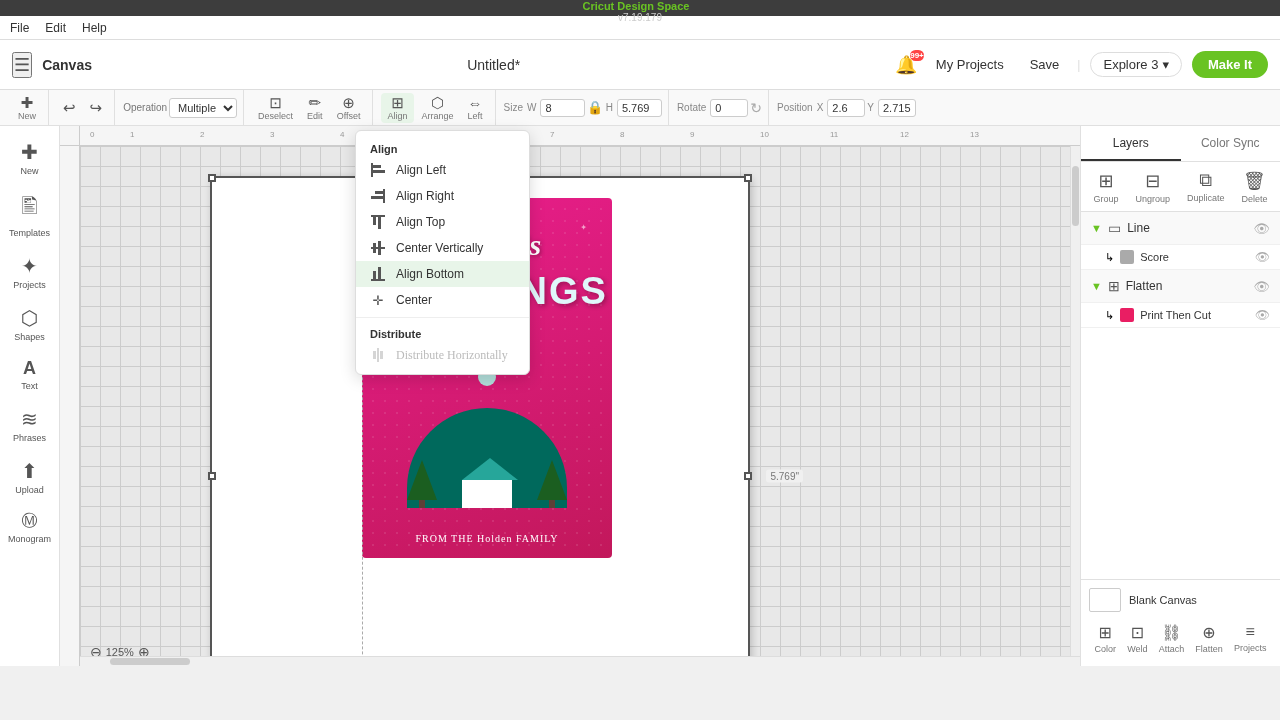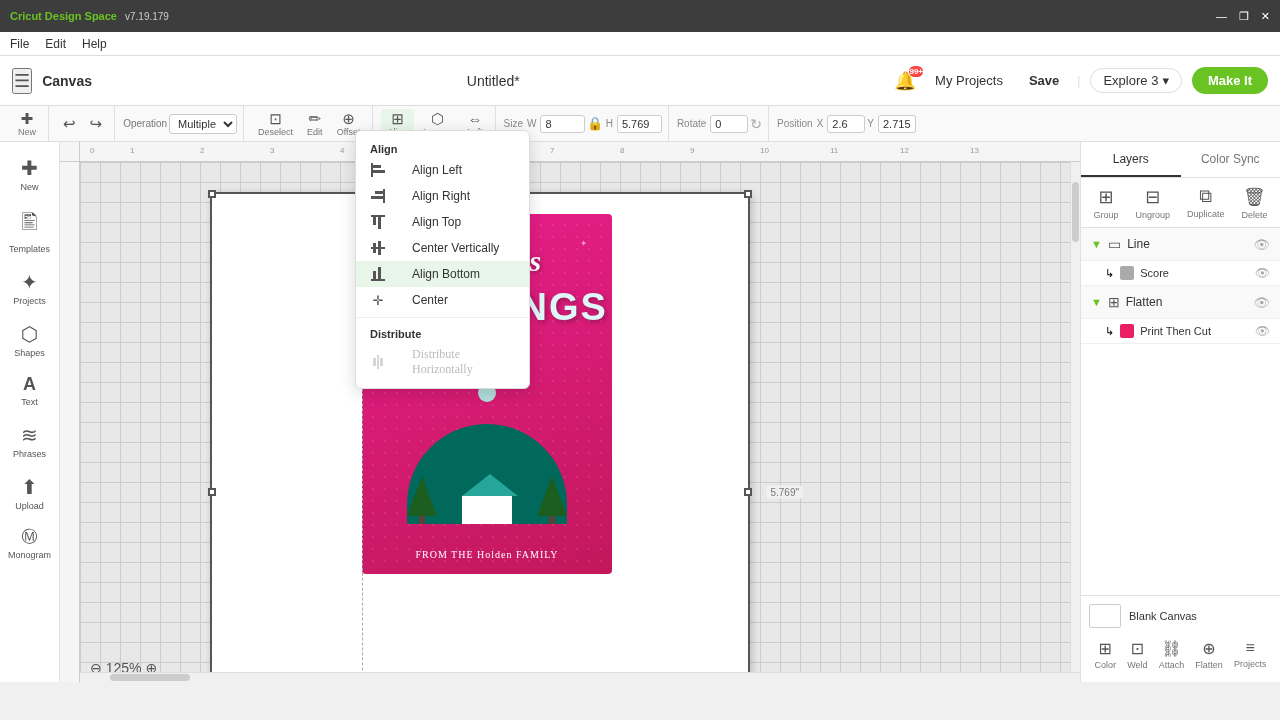--- a/index.html
+++ b/index.html
@@ -2,22 +2,23 @@
 <html><head>
   <meta charset="utf-8">
   <style>
     * { box-sizing: border-box; margin: 0; padding: 0; }
     body { font-family: 'Segoe UI', Arial, sans-serif; font-size: 12px; background: #f0f0f0; overflow: hidden; width: 1280px; height: 720px; }
 
     
     .title-bar {
       display: flex; align-items: center;
       background: #3d3d3d; color: #fff;
-      height: 32px; padding: 16px 10px;
+      height: 16px; padding: 0 10px;
       font-size: 11px;
+      flex-direction: column;
     }
     .title-bar .logo { margin-right: 8px; color: #69c323; font-weight: bold; }
     .title-bar .version { color: #ccc; font-size: 10px; }
     .title-bar .win-controls { margin-left: auto; display: flex; gap: 12px; font-size: 11px; cursor: pointer; }
 
     
     .menu-bar {
       display: flex; align-items: center;
       background: #fff; border-bottom: 1px solid #ddd;
       height: 24px; padding: 0 10px; gap: 16px;
@@ -63,21 +64,21 @@
       background: #ff4444; color: #fff;
       font-size: 8px; border-radius: 8px; padding: 1px 0;
       font-weight: bold;
     }
     .nav-btn {
       background: none; border: none; cursor: pointer;
       font-size: 13px; color: #333; padding: 4px 8px;
     }
     .save-btn {
       background: none; border: none; cursor: pointer;
-      font-size: 13px; color: #333; font-weight: 700; padding: 4px 8px;
+      font-size: 13px; color: #333; font-weight: 400; padding: 4px 8px;
     }
     .explore-btn {
       display: flex; align-items: center; gap: 4px;
       background: none; border: 1px solid #ddd; border-radius: 20px;
       cursor: pointer; font-size: 13px; color: #333; padding: 4px 12px;
     }
     .make-btn {
       background: #69c323; border: none; border-radius: 20px;
       cursor: pointer; font-size: 13px; color: #fff; padding: 6px 16px; font-weight: 600;
     }
@@ -200,41 +201,41 @@
       position: absolute; right: -60px; top: 50%; transform: translateY(-50%);
       font-size: 10px; color: #777; background: #f0f0f0; padding: 1px 4px; border-radius: 3px;
     }
 
     .zoom-bar {
       position: absolute; bottom: 6px; left: 30px;
       display: flex; align-items: center; gap: 4px;
       font-size: 11px; color: #555;
     }
     .zoom-btn { cursor: pointer; font-size: 14px; color: #555; background: none; border: none; }
-    .zoom-level { font-size: 14px; color: #555; }
+    .zoom-level { font-size: 11px; color: #555; }
 
     
     .align-dropdown {
       position: absolute;
       top: 130px; left: 355px;
       width: 175px;
       background: #fff;
       border: 1px solid #ddd;
       border-radius: 6px;
       box-shadow: 0 4px 16px rgba(0,0,0,0.15);
       z-index: 1000;
       padding: 6px 0;
     }
     .dropdown-section-label {
       padding: 6px 14px 2px 14px;
       font-size: 11px; font-weight: 600; color: #333;
     }
     .dropdown-item {
       display: flex; align-items: center;
-      padding: 5px 14px; gap: 26px;
+      padding: 5px 14px; gap: 10px;
       cursor: pointer; font-size: 12px; color: #333;
     }
     .dropdown-item.highlighted { background: #e8f5e9; }
     .dropdown-item.disabled { color: #bbb; cursor: default; font-family: Liberation Serif, serif; }
     .di-icon {
       width: 16px; height: 16px; display: flex; align-items: center; justify-content: center;
       font-size: 13px; color: #555; flex-shrink: 0;
     }
     .dropdown-divider { border: none; border-top: 1px solid #eee; margin: 4px 0; }
 

